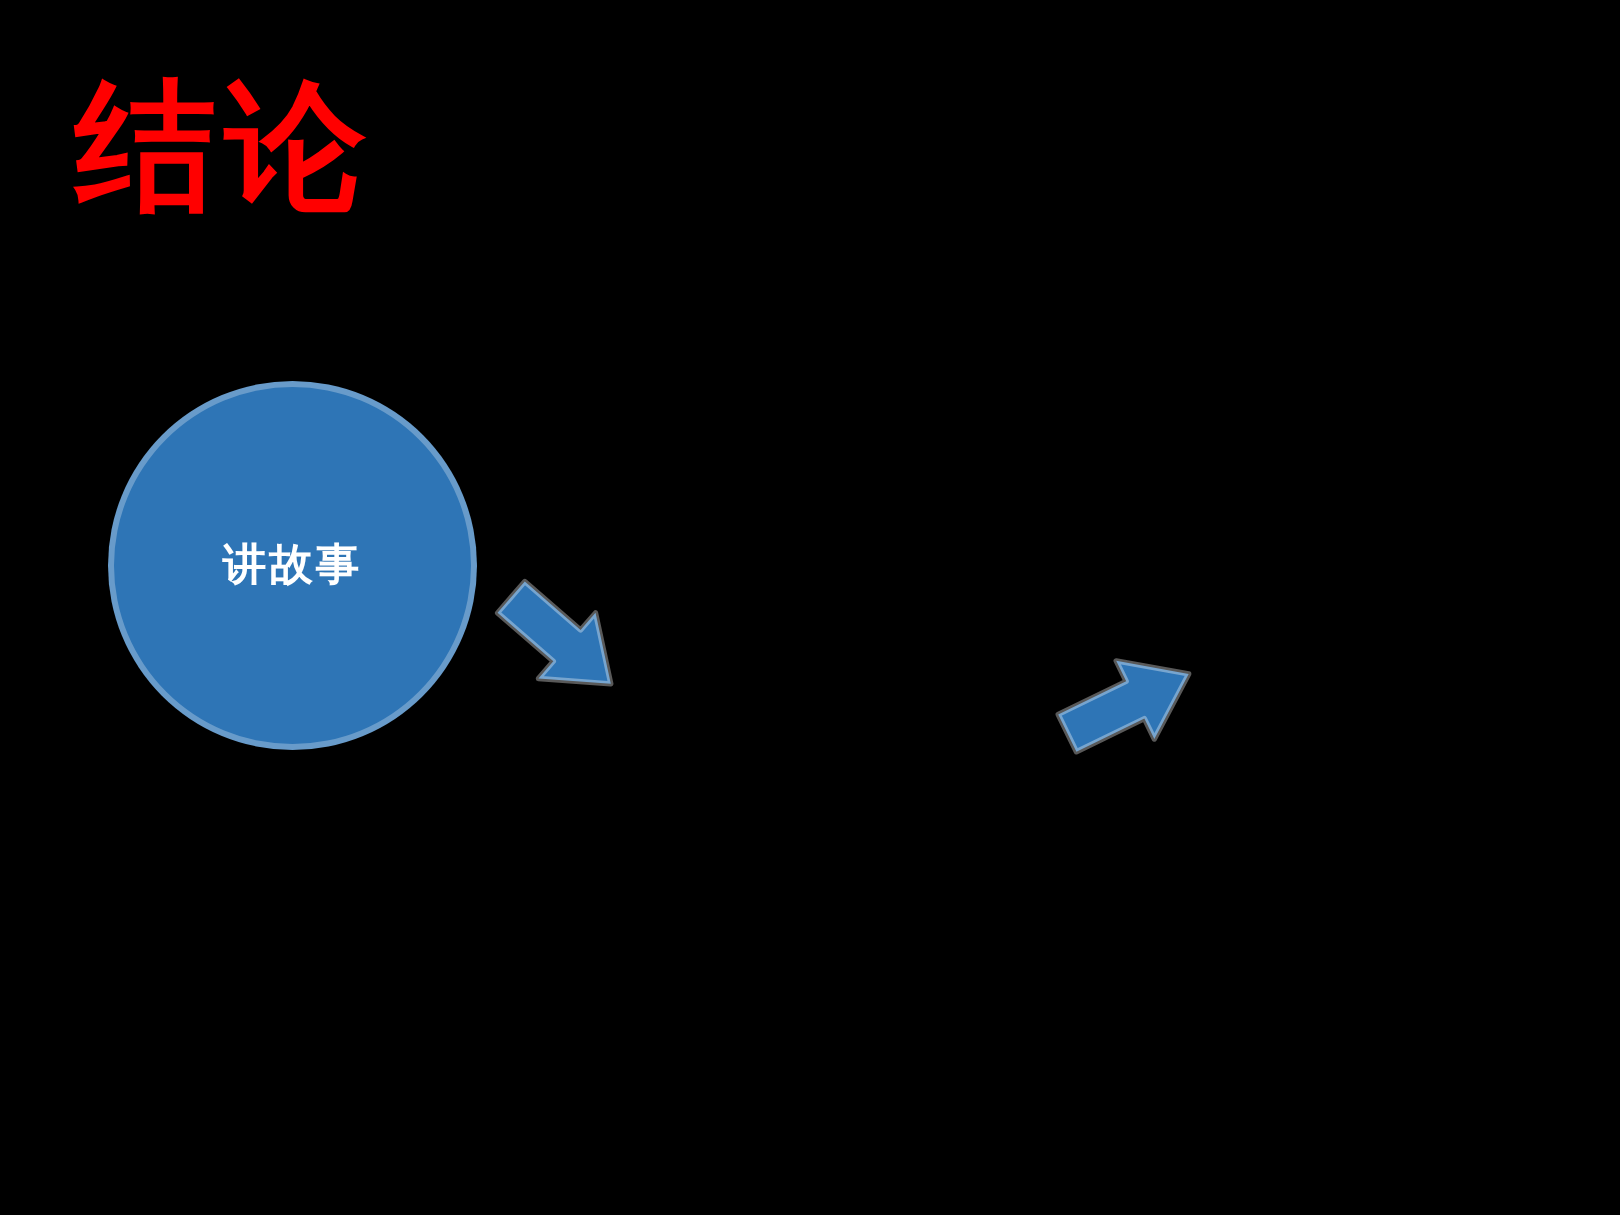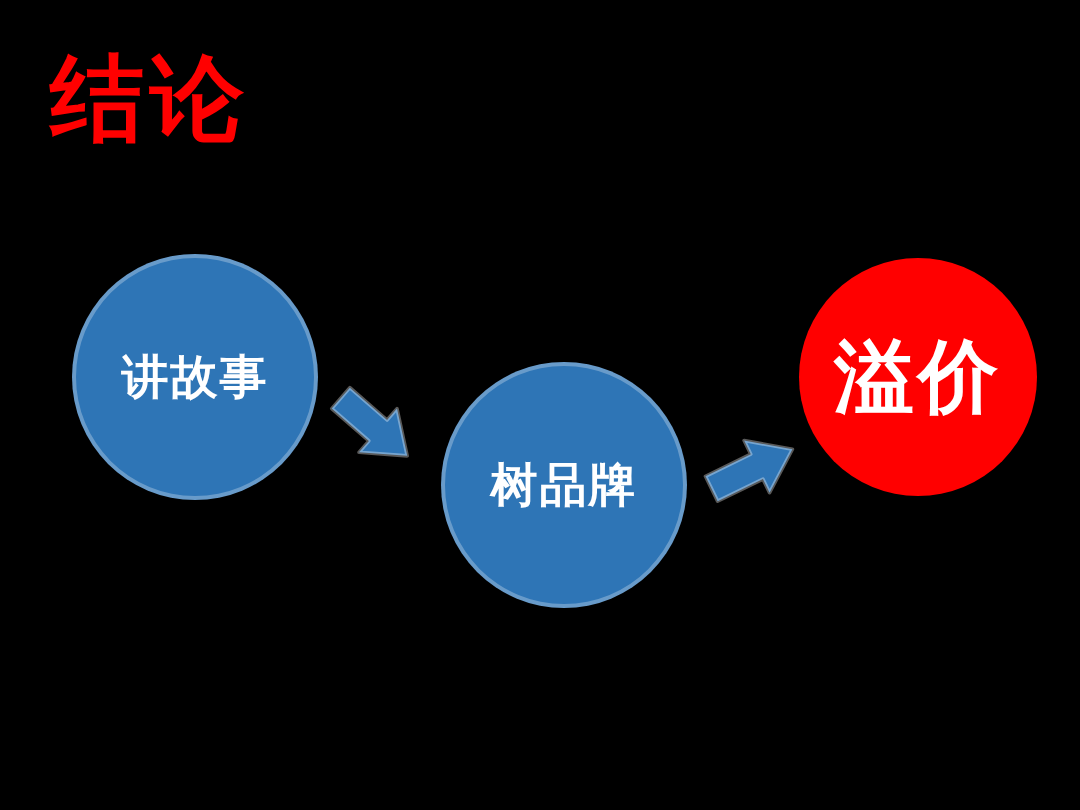--- a/index.html
+++ b/index.html
@@ -52,21 +52,21 @@
     width: 246px;
     height: 246px;
   }
   .circle-3 {
     left: 799px;
     top: 258px;
     width: 238px;
     height: 238px;
   }
   .node-label {
-    font-size: 47px;
+    font-size: 29px;
     font-weight: 700;
     letter-spacing: 2px;
     line-height: 1;
   }
   .node-label-big {
     font-size: 80px;
     font-weight: 700;
     letter-spacing: 4px;
     line-height: 1;
   }
@@ -98,26 +98,20 @@
 
   <div class="circle circle-blue circle-1" style="background: rgb(46, 117, 182);">
     <span class="node-label">讲故事</span>
   </div>
 
   <svg class="arrow arrow-1" viewBox="0 0 100 65" preserveAspectRatio="none">
     <polygon points="0,17 56,17 56,0 100,32.5 56,65 56,48 0,48" stroke-width="5" stroke-linejoin="round" fill="#2E75B6"></polygon>
     <polygon points="0,17 56,17 56,0 100,32.5 56,65 56,48 0,48" fill="none" stroke-width="4" stroke-opacity="0.35" stroke="#FFFFFF" stroke-linejoin="round"></polygon>
   </svg>
 
-  <div class="circle circle-blue circle-2" style="background: rgb(46, 117, 182);">
-    <span class="node-label">树品牌</span>
-  </div>
 
   <svg class="arrow arrow-2" viewBox="0 0 100 65" preserveAspectRatio="none">
     <polygon points="0,17 56,17 56,0 100,32.5 56,65 56,48 0,48" stroke-width="5" stroke-linejoin="round" fill="#2E75B6"></polygon>
     <polygon points="0,17 56,17 56,0 100,32.5 56,65 56,48 0,48" fill="none" stroke-width="4" stroke-opacity="0.35" stroke="#FFFFFF" stroke-linejoin="round"></polygon>
   </svg>
 
-  <div class="circle circle-3" style="background: rgb(255, 0, 0);">
-    <span class="node-label-big">溢价</span>
-  </div>
 
 </div>
 
 </body></html>

